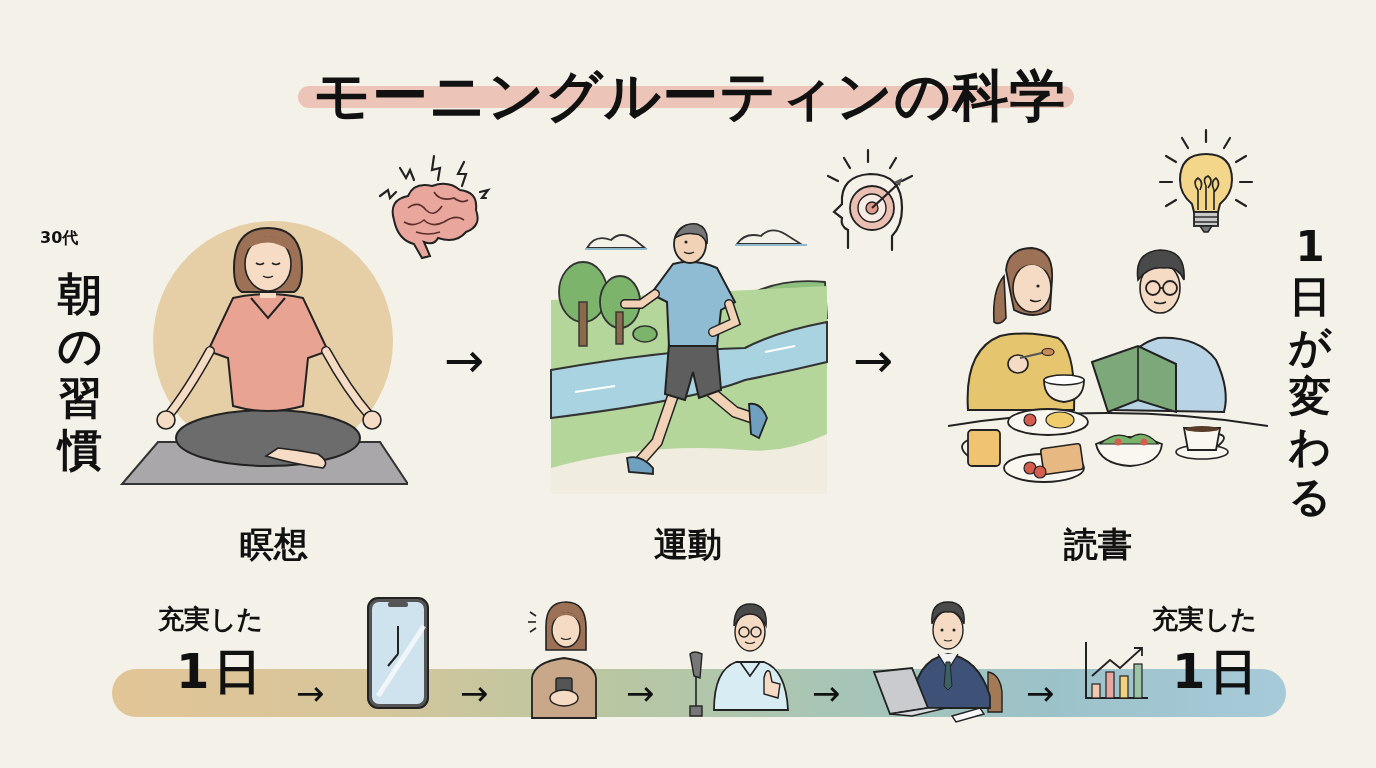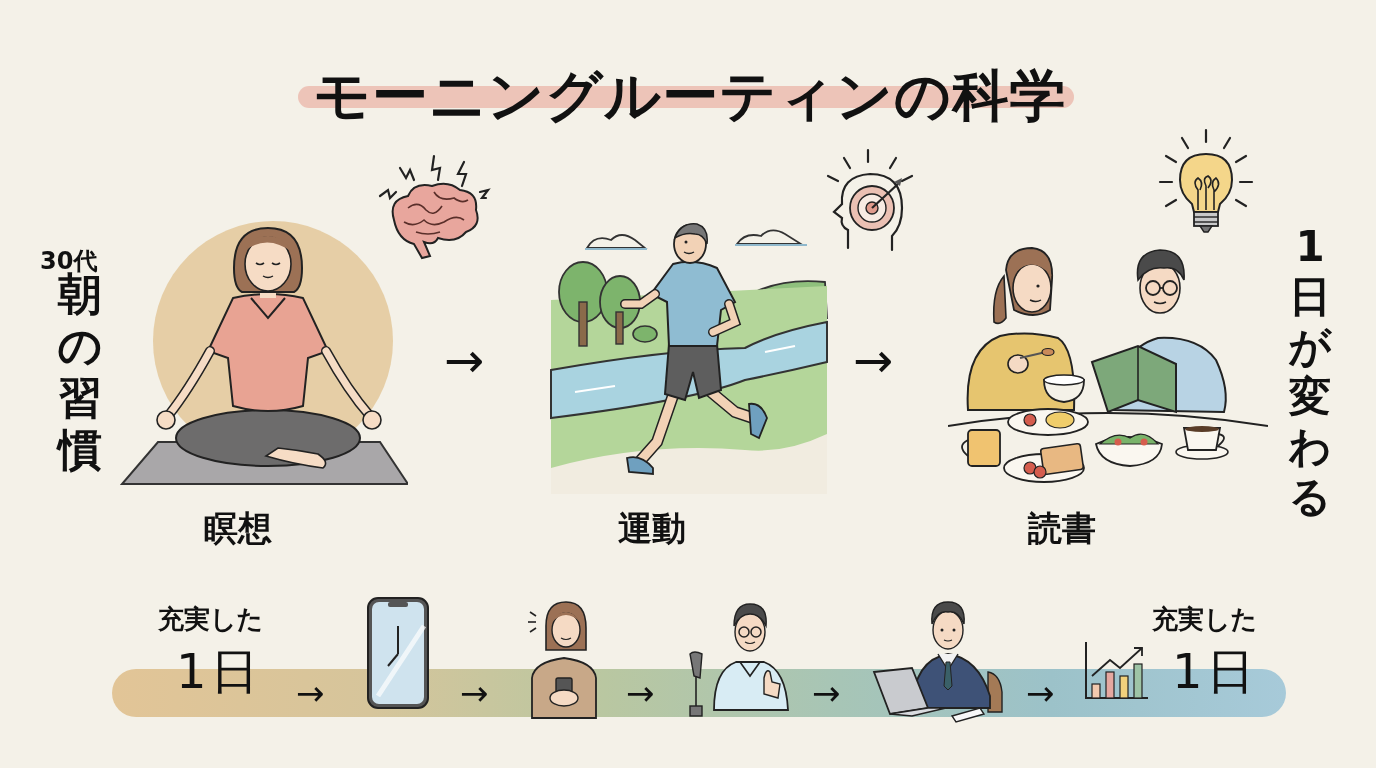--- a/index.html
+++ b/index.html
@@ -16,42 +16,42 @@
     .title-highlight {
       left: 298px; top: 86px; width: 776px; height: 22px;
       background: #ecbfb2; border-radius: 11px; opacity: 0.9;
     }
     .title {
       left: 280px; top: 36px; width: 820px; text-align: center;
       font-size: 56px; font-weight: bold; letter-spacing: 1px; line-height: 72px; margin-top: 24px;
     }
 
     
-    .left-sub { left: 40px; top: 245px; font-size: 24px; font-weight: bold; }
+    .left-sub { left: 40px; top: 228px; font-size: 16px; font-weight: bold; }
     .vertical {
       font-weight: bold; font-size: 44px; line-height: 52px;
       display: flex; flex-direction: column; align-items: center;
     }
     .left-vert { left: 50px; top: 268px; width: 60px; }
     .right-vert { left: 1280px; top: 222px; width: 60px; font-size: 42px; line-height: 50px; }
 
     
-    .step-label { font-size: 34px; font-weight: bold; text-align: left; width: 140px; }
+    .step-label { font-size: 34px; font-weight: bold; text-align: center; width: 140px; margin-top: 16px; }
 
     
     .arrow { font-size: 48px; line-height: 48px; color: #111; }
 
     
     .band {
       left: 112px; top: 669px; width: 1174px; height: 48px; border-radius: 24px;
       background: linear-gradient(90deg, #e2c597 0%, #d6c59b 22%, #b9c7a1 42%, #a7c5b6 62%, #9cc2c9 80%, #a7cad9 100%);
     }
     .small-arrow { font-size: 34px; line-height: 34px; }
     .band-text-sm { font-size: 26px; font-weight: bold; text-align: right; }
-    .band-text-lg { font-size: 48px; font-weight: normal; letter-spacing: 4px; }
+    .band-text-lg { font-size: 48px; font-weight: bold; letter-spacing: 4px; }
   </style>
 </head>
 <body>
 
 <div class="abs title-highlight"></div>
 <div class="abs title">モーニングルーティンの科学</div>
 
 <div class="abs left-sub">30代</div>
 <div class="abs vertical left-vert">
   <span>朝</span>

